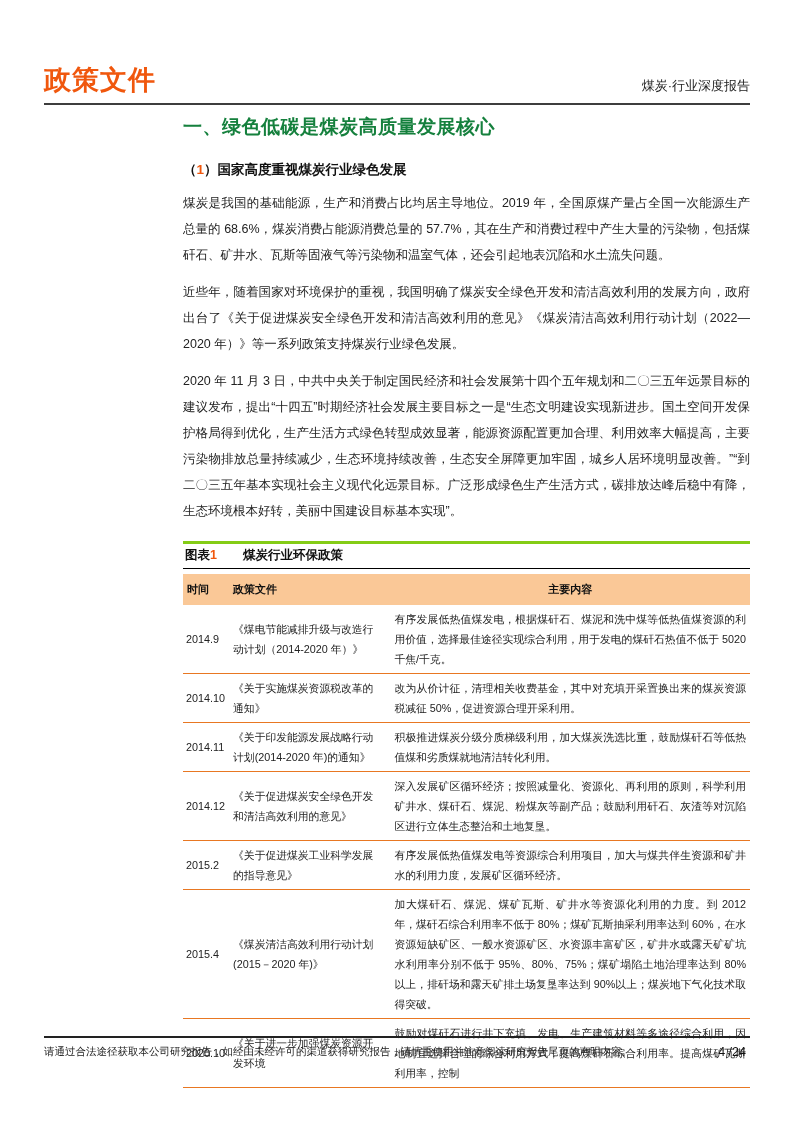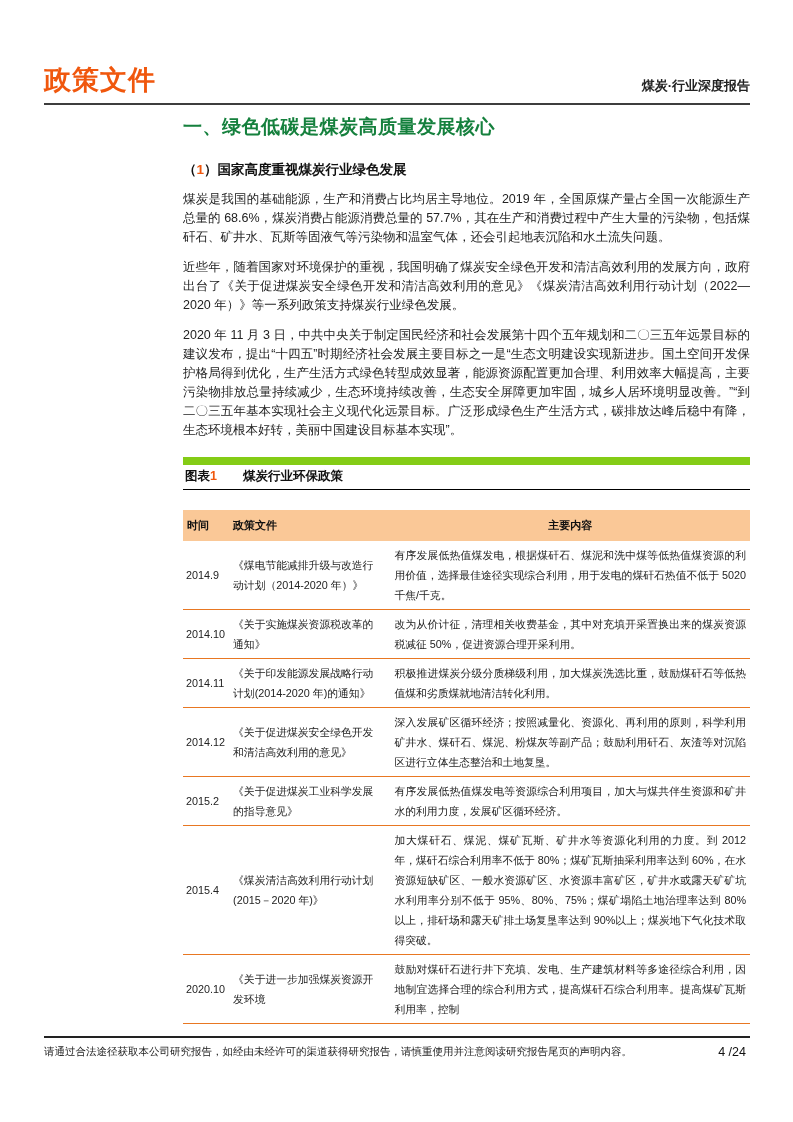--- a/index.html
+++ b/index.html
@@ -17,53 +17,53 @@
   .header {
     position:absolute; top:0; left:44px; right:43px;
     padding-top:62px; padding-bottom:5px;
     border-bottom:2.5px solid #3d3d3d;
     display:flex; justify-content:space-between; align-items:flex-end;
   }
   .logo {
     color:#f0570d; font-size:27px; font-weight:bold; letter-spacing:1px;
   }
   .report-type {
-    font-size:13px; font-weight:bold; color:#222; padding-bottom:3px;
+    font-size:13px; font-weight:normal; color:#222; padding-bottom:3px;
   }
   
   .main {
     position:absolute; top:100px; left:183px; width:567px;
   }
   .section-title {
     margin-top:14px;
     font-size:19px; font-weight:bold; color:#15803d;
     letter-spacing:0.5px;
     font-family:Liberation Serif, serif;
   }
   .subsection {
     margin-top:21px;
     font-size:13.5px; font-weight:bold; color:#111;
   }
   .orange { color:#f0570d; }
   p.body {
     margin-top:11px;
-    font-size:12.5px; line-height:19px;
+    font-size:12.5px; line-height:26px;
     text-align:justify; color:#222;
   }
   
   .figure { margin-top:17px; }
   .fig-caption {
-    border-top:8px solid #84cc16;
+    border-top:3px solid #84cc16;
     border-bottom:1.5px solid #000;
     padding:3px 2px 4px 2px;
     font-size:12.5px; font-weight:bold; color:#111;
   }
   .fig-caption .fig-title { margin-left:26px; }
   .policy-table {
-    width:100%; margin-top:20px;
+    width:100%; margin-top:5px;
     border-collapse:collapse;
     font-size:10.8px;
   }
   .policy-table col.c-date   { width:8%; }
   .policy-table col.c-policy { width:28.5%; }
   .policy-table col.c-main   { width:63.5%; }
   .policy-table thead th {
     background:#fac897;
     padding:8px 4px;
     font-weight:bold; color:#111;

